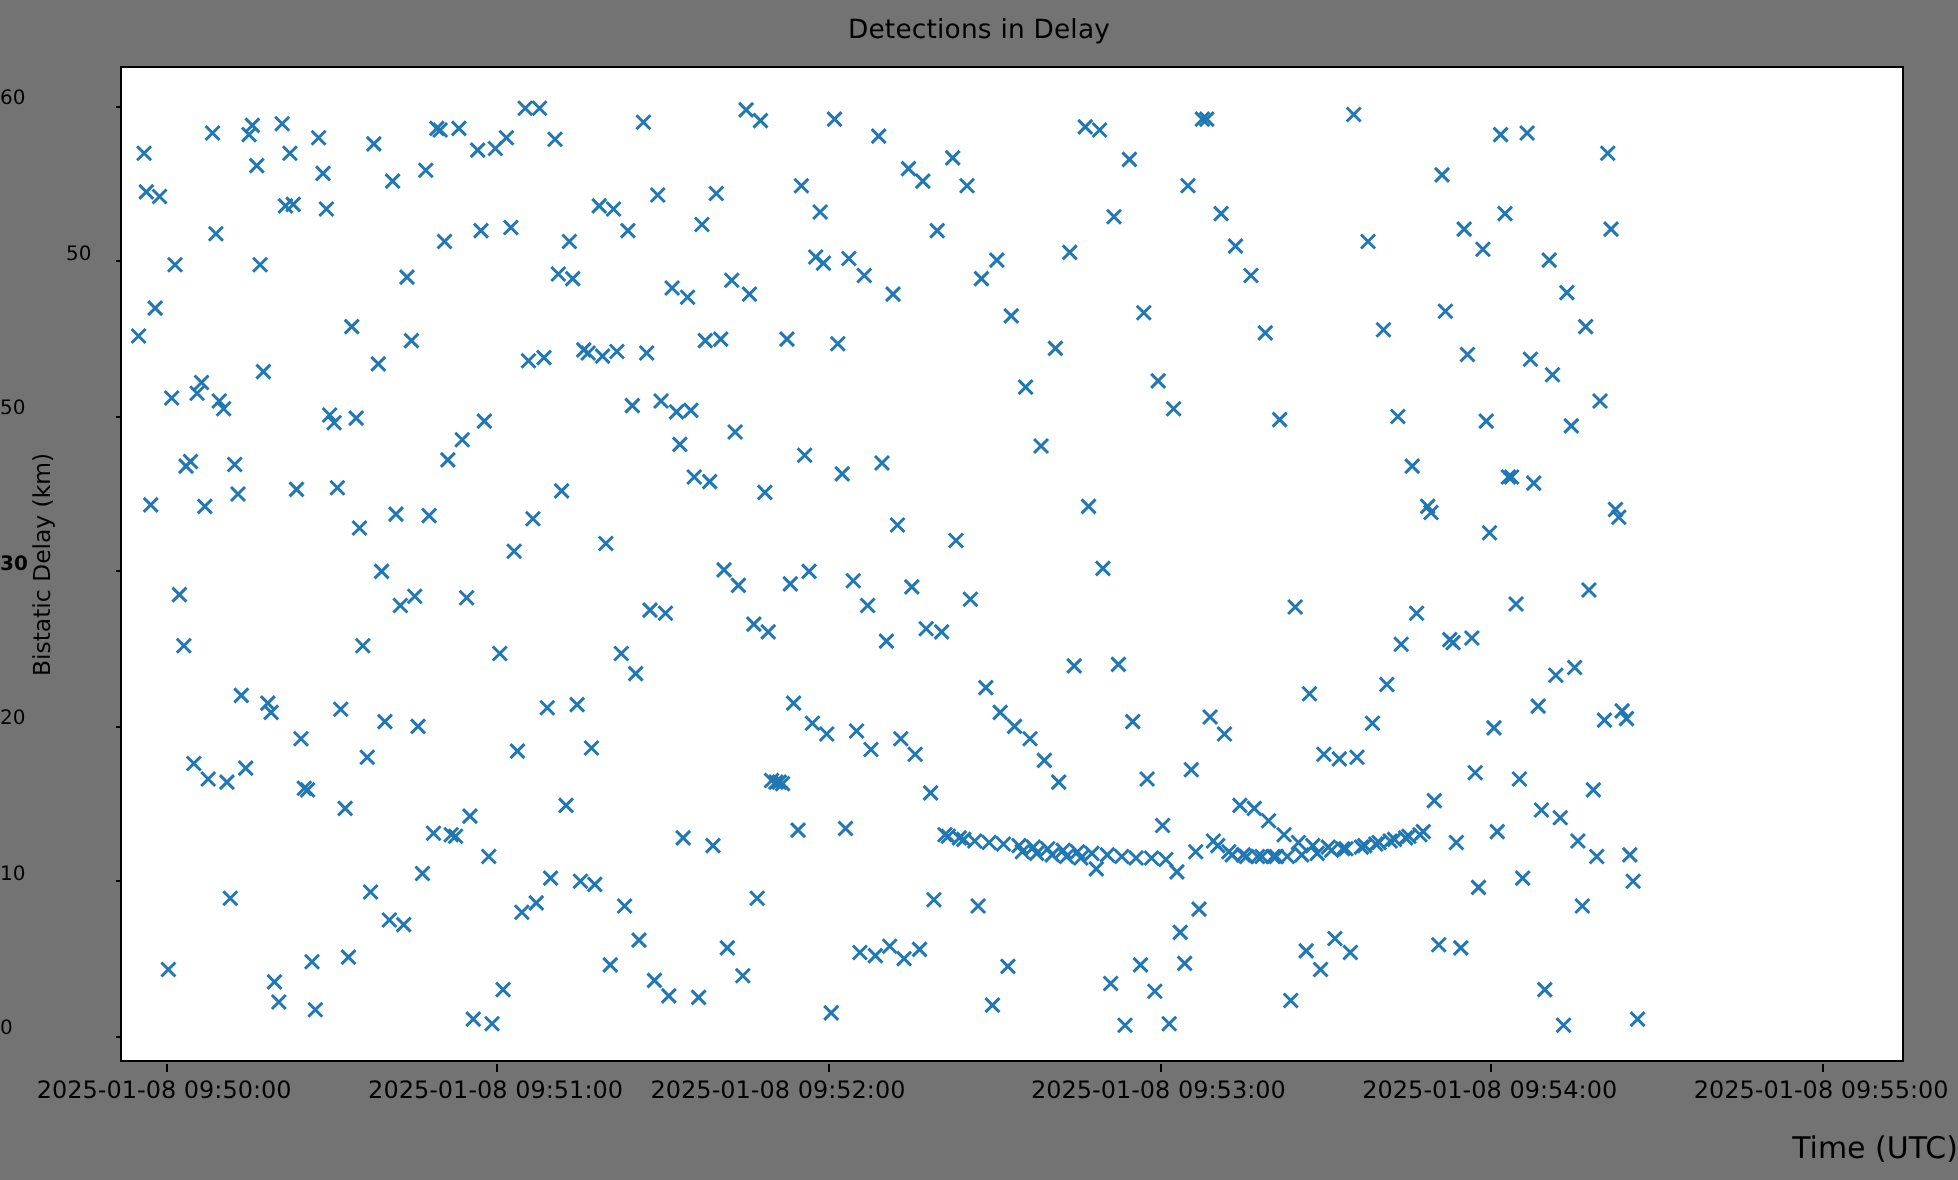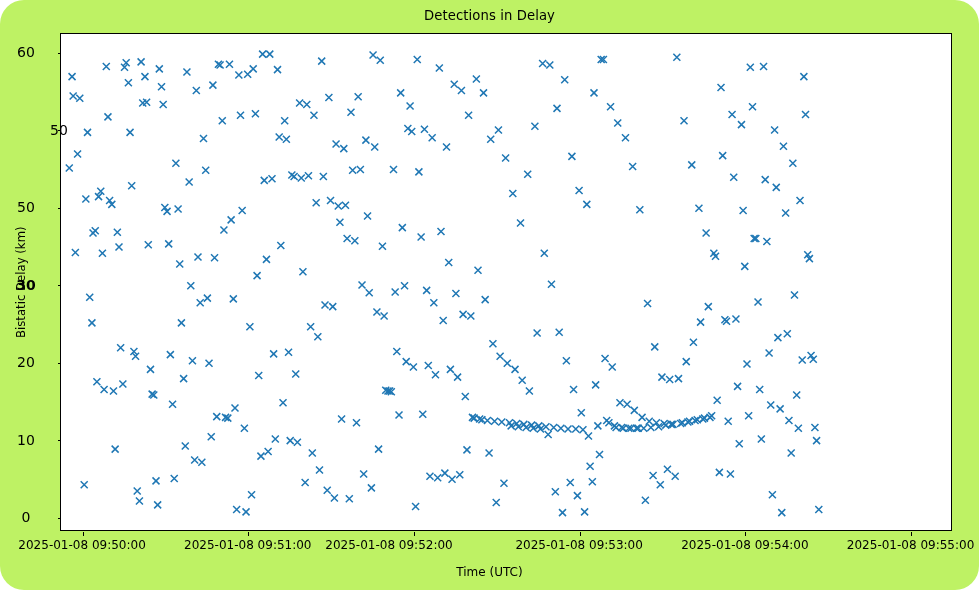--- a/index.html
+++ b/index.html
@@ -11,22 +11,21 @@
     width: 979px;
     height: 590px;
     font-family: "DejaVu Sans", sans-serif;
     overflow: hidden;
     position: relative;
   }
   #figure {
     position: relative;
     width: 979px;
     height: 590px;
-    background: #bef264;
-    border-radius: 24px;
+    background: #737373;
   }
   #plot-title {
     position: absolute;
     left: 0;
     top: 8px;
     width: 979px;
     text-align: center;
     font-size: 13.2px;
     color: #000000;
     letter-spacing: 0.1px;
@@ -65,22 +64,22 @@
   }
   .tick-x {
     position: absolute;
     height: 3.5px;
     width: 1.05px;
     background: #000000;
     top: 498px;
   }
   .ticklabel-y {
     position: absolute;
-    text-align: center;
-    font-size: 14px;
+    text-align: left;
+    font-size: 10px;
     color: #000000;
     right: 8px;
     white-space: nowrap;
   }
   .ticklabel-x {
     position: absolute;
     text-align: center;
     font-size: 12px;
     color: #000000;
     white-space: nowrap;
@@ -94,22 +93,22 @@
     color: #000000;
     transform-origin: left top;
     transform: rotate(-90deg);
     white-space: nowrap;
   }
   #xlabel {
     position: absolute;
     left: 0;
     top: 565px;
     width: 979px;
-    text-align: center;
-    font-size: 12px;
+    text-align: right;
+    font-size: 15px;
     color: #000000;
   }
   #ytick-wrap, #xtick-wrap {
     position: absolute;
     left: 0; top: 0;
     width: 100%; height: 100%;
     pointer-events: none;
   }
 </style>
 </head>

